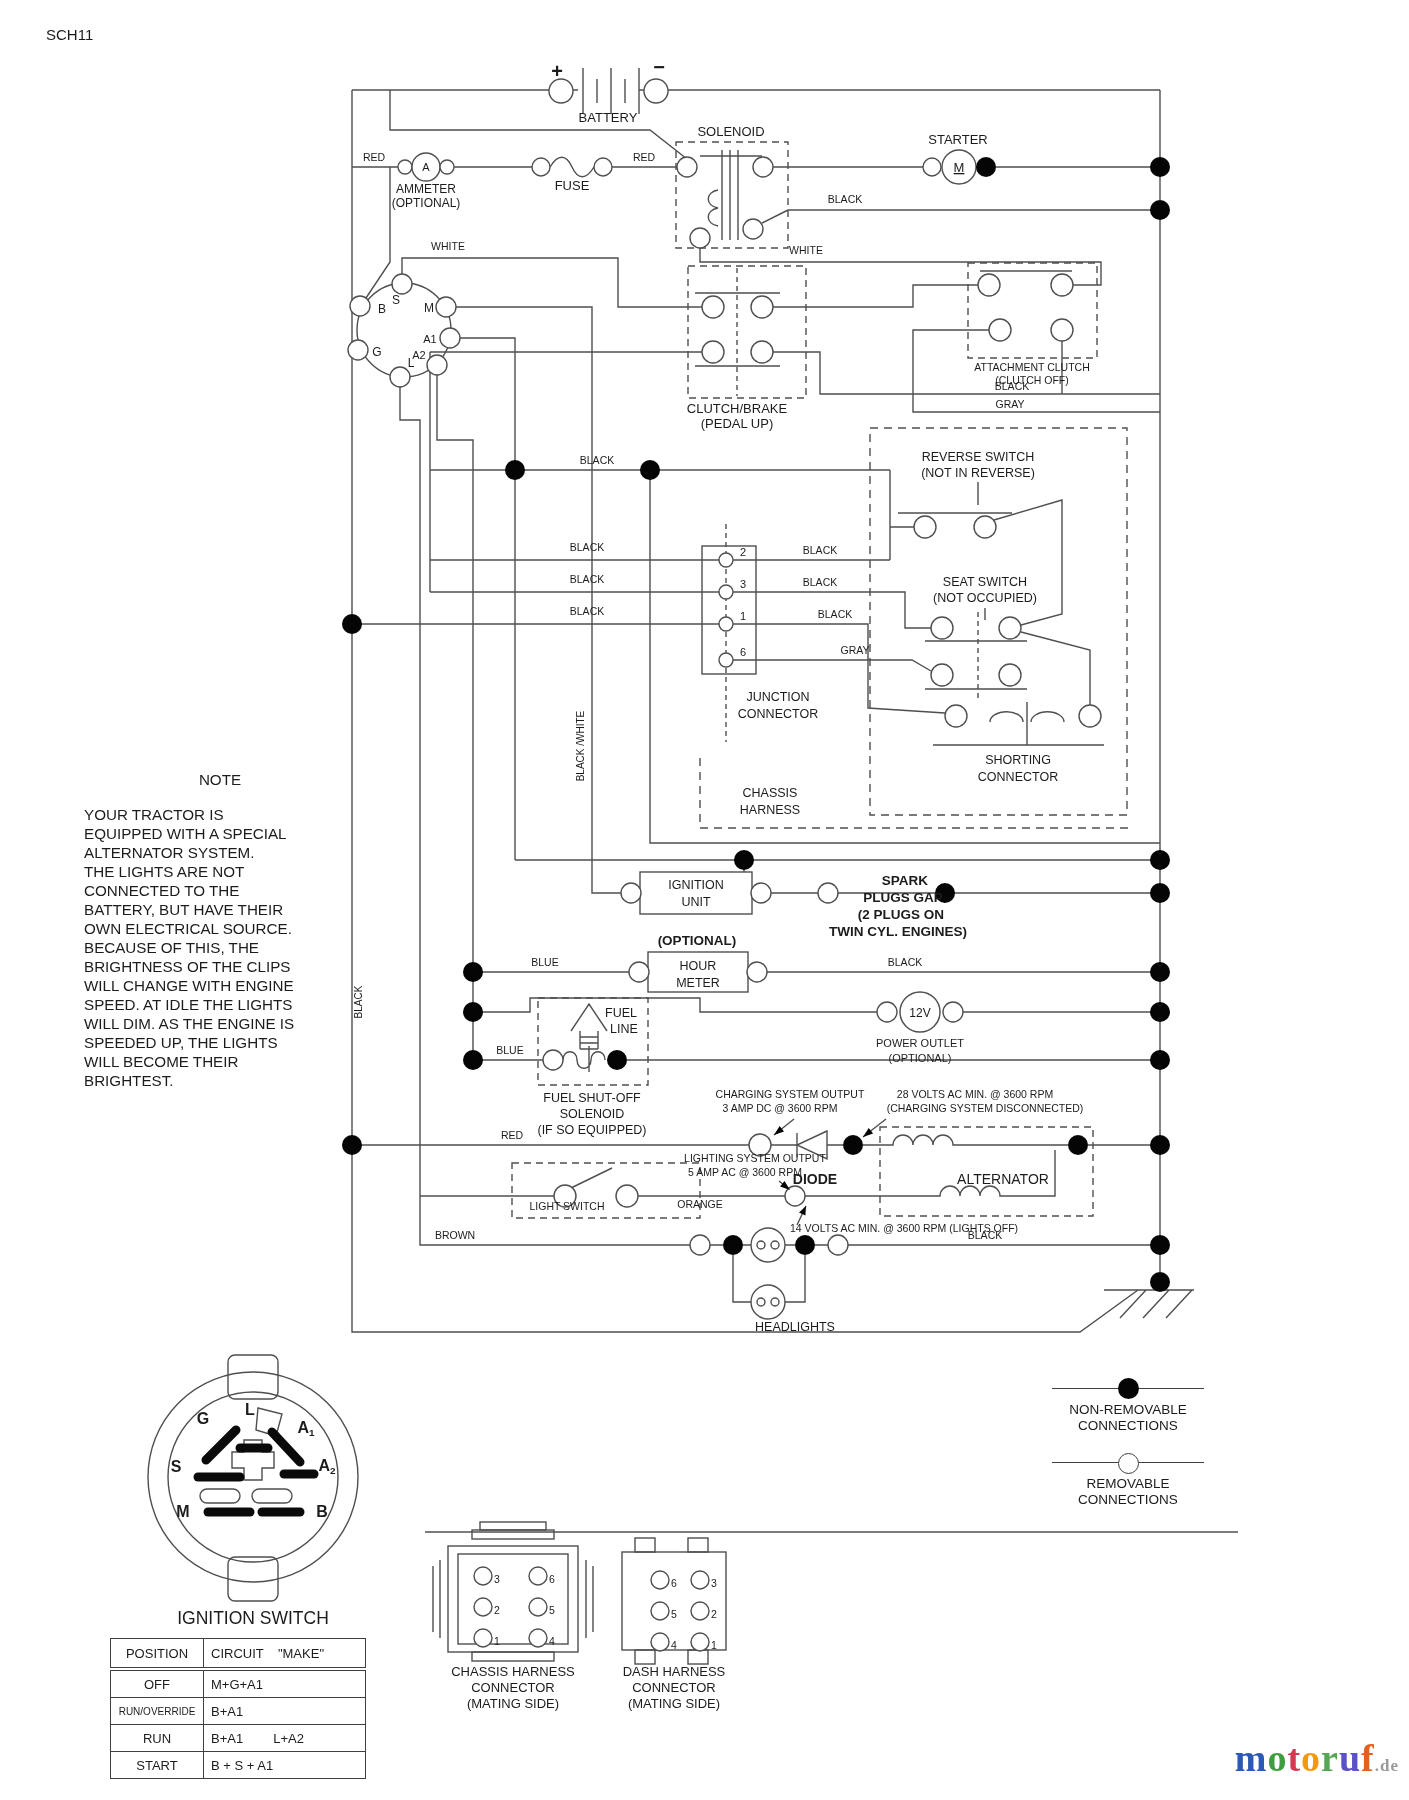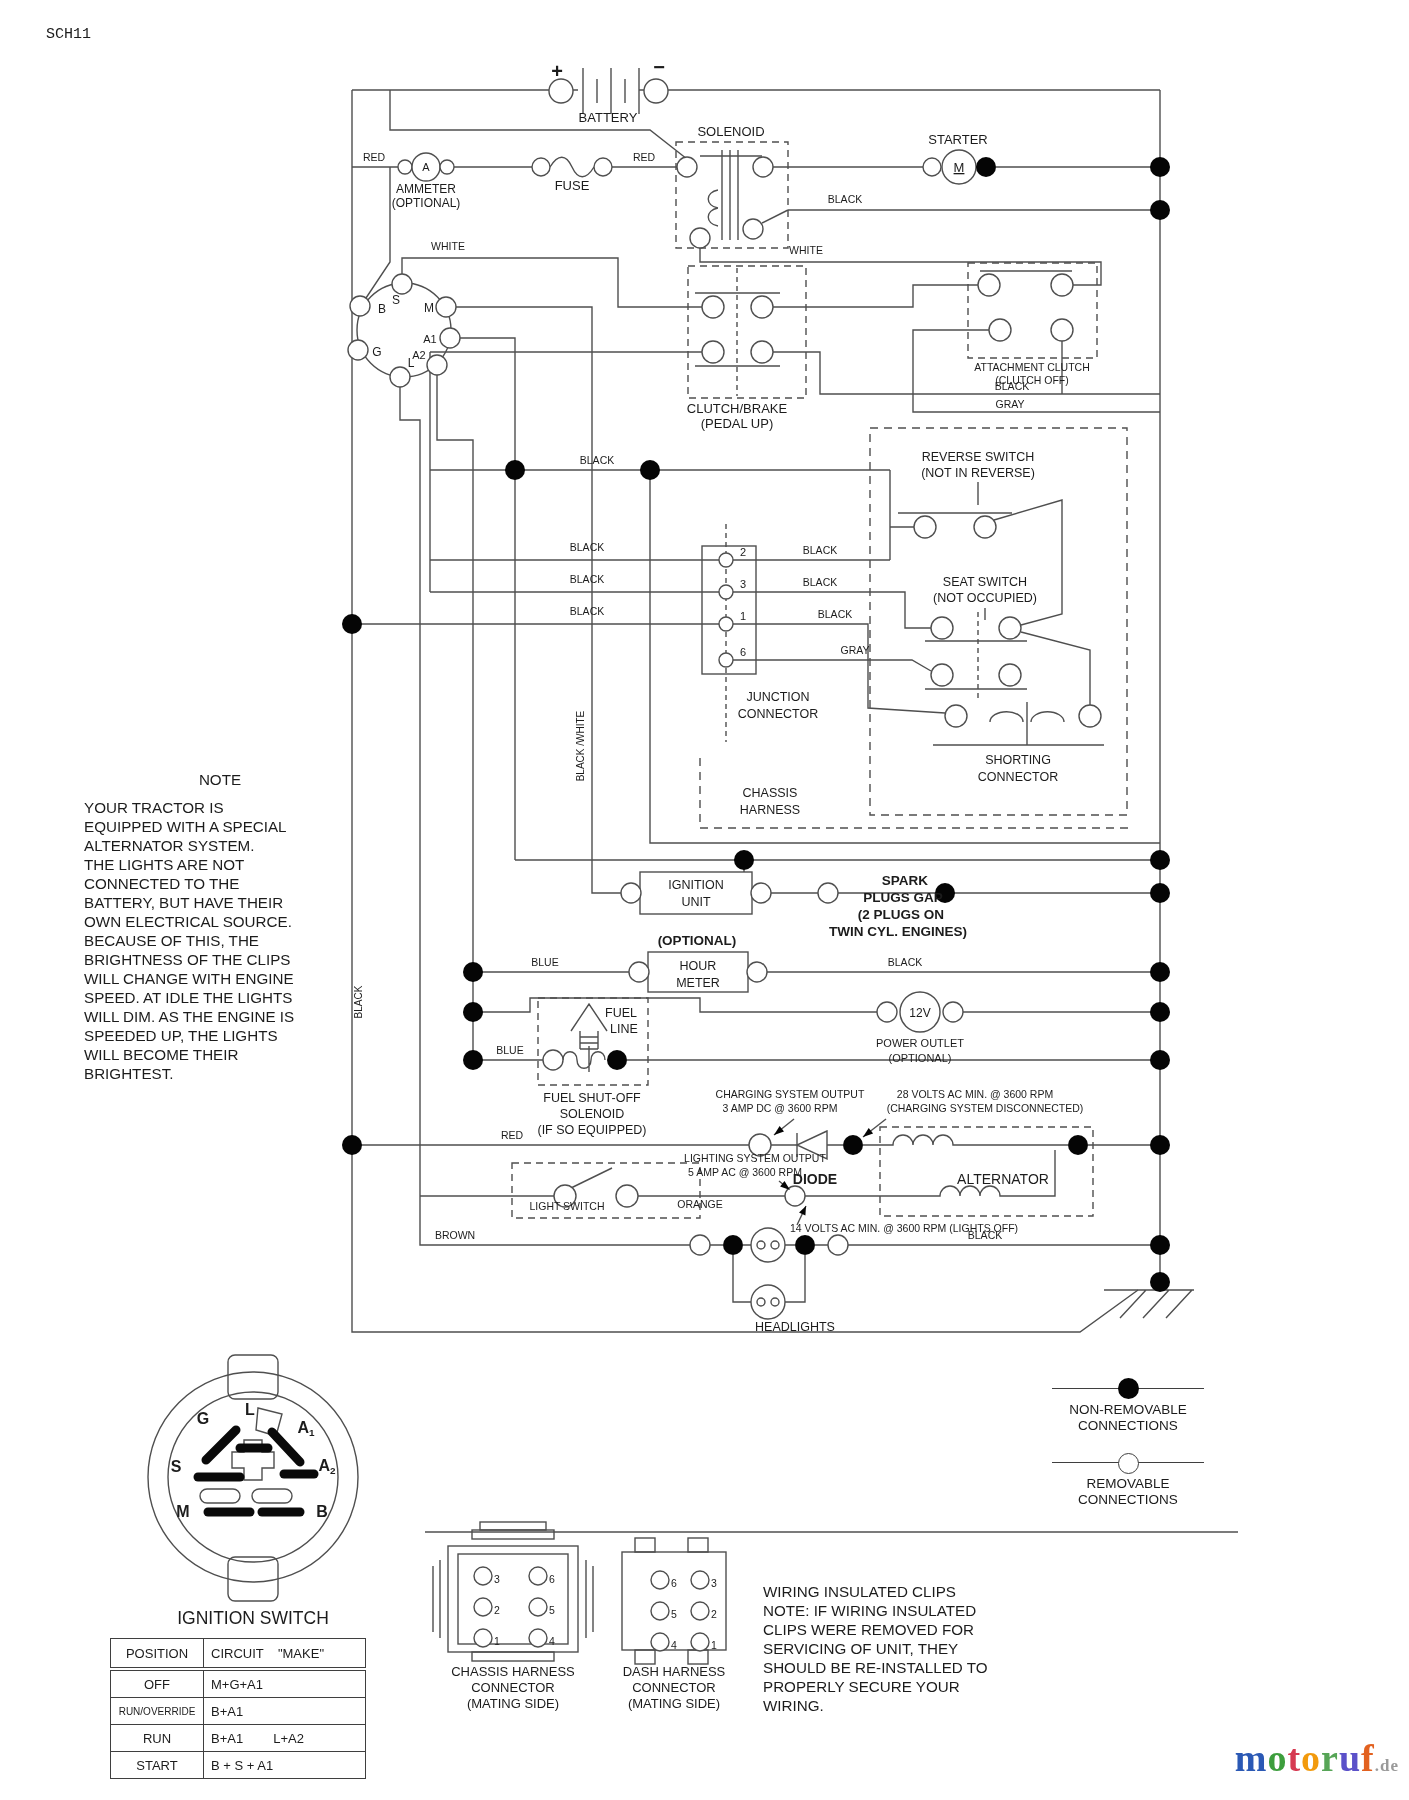--- a/index.html
+++ b/index.html
@@ -1,24 +1,24 @@
 <!DOCTYPE html>
 <html><head>
 <meta charset="utf-8">
 <style>
   html,body{margin:0;padding:0;background:#e8e8e8;}
   .canvas{position:relative;width:1409px;height:1800px;background:#ffffff;margin:0 auto;
           font-family:"Liberation Sans","DejaVu Sans",sans-serif;color:#1c1c1c;overflow:hidden;}
   svg{position:absolute;left:0;top:0;}
   svg text{fill:#1c1c1c;font-family:"Liberation Sans","DejaVu Sans",sans-serif;}
   .abs{position:absolute;}
-  #sch11{left:46px;top:26px;font-size:15px;font-family:Liberation Mono, monospace;}
+  #sch11{left:46px;top:26px;font-size:15px;}
   
   #note-block{left:84px;top:770px;width:272px;font-size:15.2px;line-height:19px;}
-  #note-title{text-align:center;margin-bottom:9px;}
+  #note-title{text-align:center;margin-bottom:16px;}
   
   #wiring-note{left:763px;top:1582px;width:278px;font-size:15.2px;line-height:19px;}
   
   #ign-table{left:110px;top:1638px;border-collapse:collapse;font-size:13px;}
   #ign-table td,#ign-table th{border:1.5px solid #3f3f3f;font-weight:normal;padding:0 4px;height:26px;white-space:pre;}
   #ign-table th{height:28px;}
   #ign-table .hdr{border-bottom:4px double #3f3f3f;}
   .c-pos{width:84px;text-align:center;}
   .c-make{width:150px;text-align:left;padding-left:7px !important;}
   .pos-small{font-size:10px;}
@@ -463,29 +463,20 @@
   <div>CONNECTOR</div>
   <div>(MATING SIDE)</div>
 </div>
 
 <div id="cap-dash" class="abs conn-cap">
   <div>DASH HARNESS</div>
   <div>CONNECTOR</div>
   <div>(MATING SIDE)</div>
 </div>
 
-<div id="wiring-note" class="abs">
-      <div>WIRING INSULATED CLIPS</div>
-      <div>NOTE: IF WIRING INSULATED</div>
-      <div>CLIPS WERE REMOVED FOR</div>
-      <div>SERVICING OF UNIT, THEY</div>
-      <div>SHOULD BE RE-INSTALLED TO</div>
-      <div>PROPERLY SECURE YOUR</div>
-      <div>WIRING.</div>
-    </div>
 
 <div id="legend-nonrem" class="abs legend-item">
   <div class="lsym">
         <span class="wire"></span>
         <span class="dotf"></span>
       </div>
   <div>NON-REMOVABLE</div>
   <div>CONNECTIONS</div>
 </div>
 

